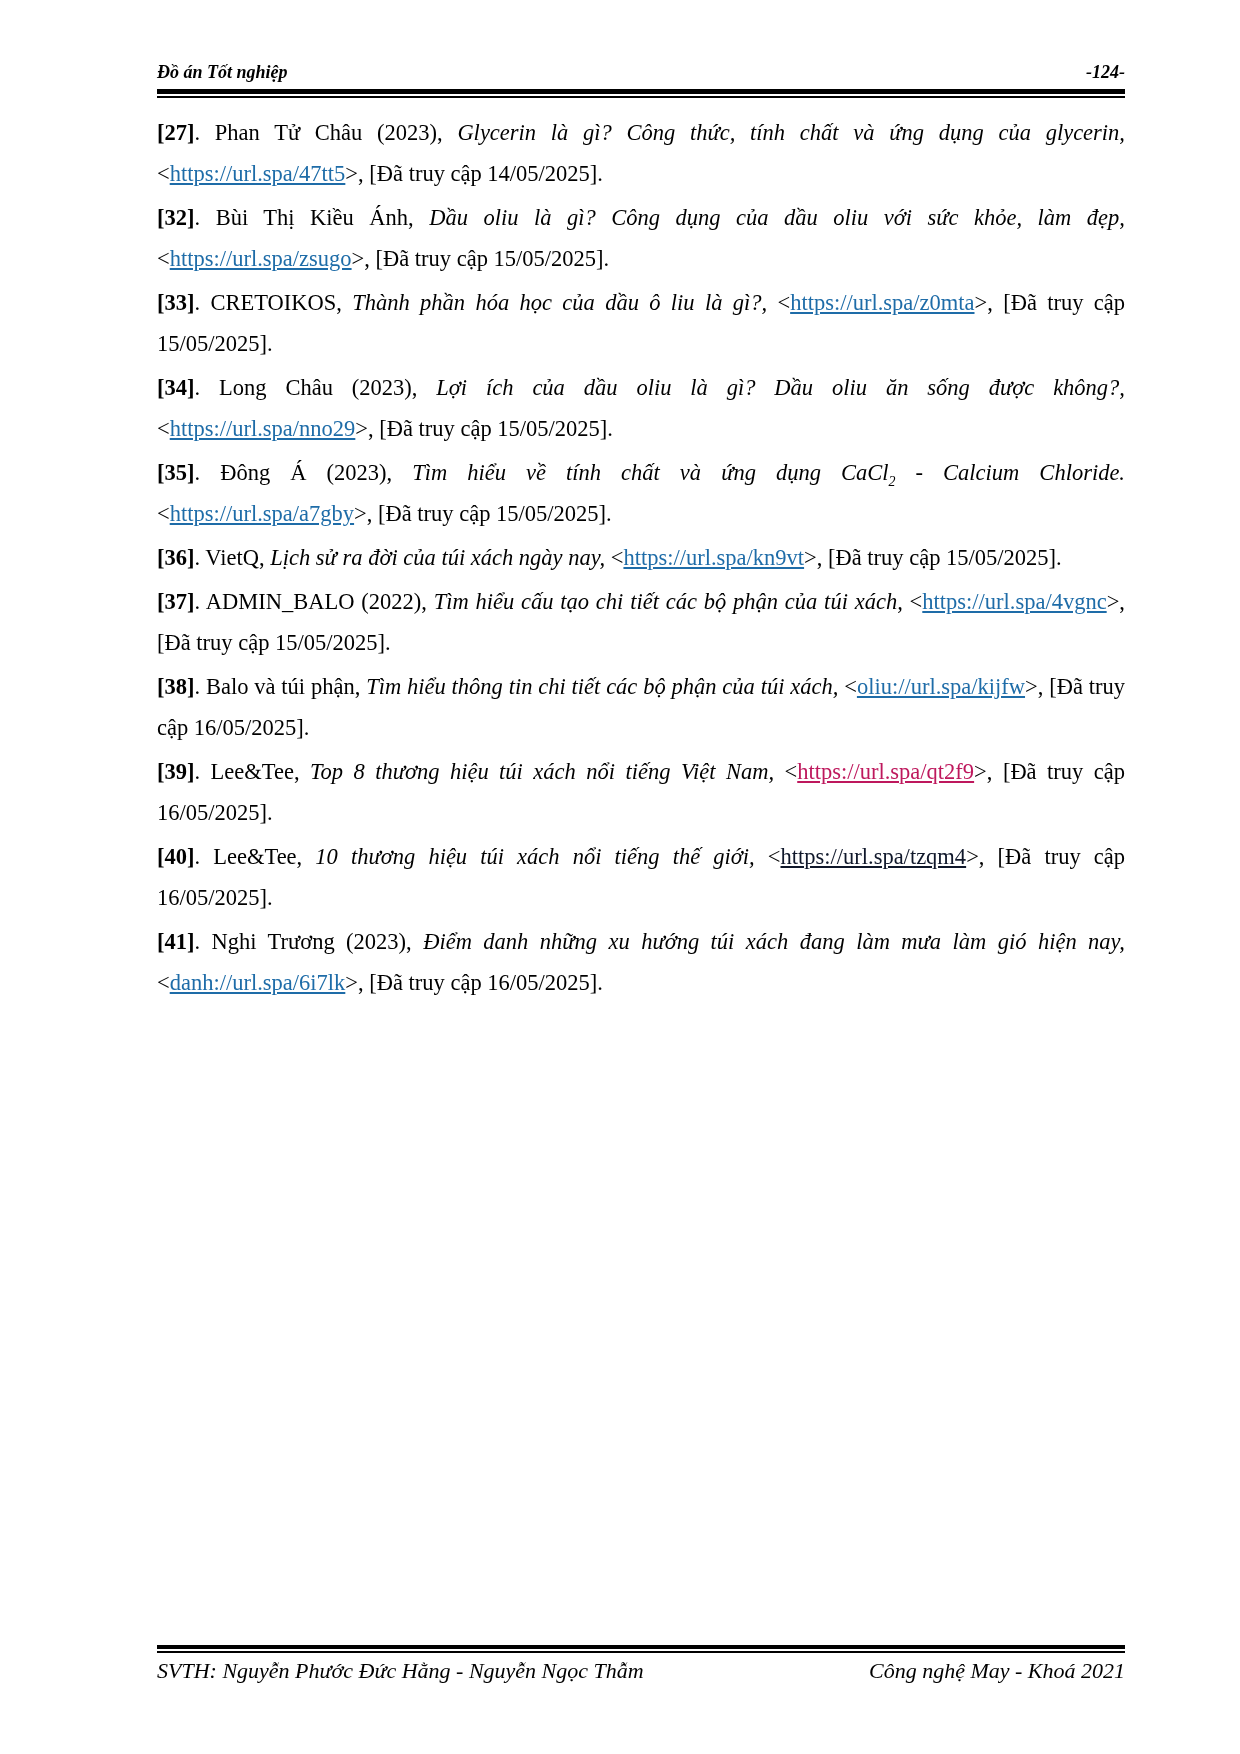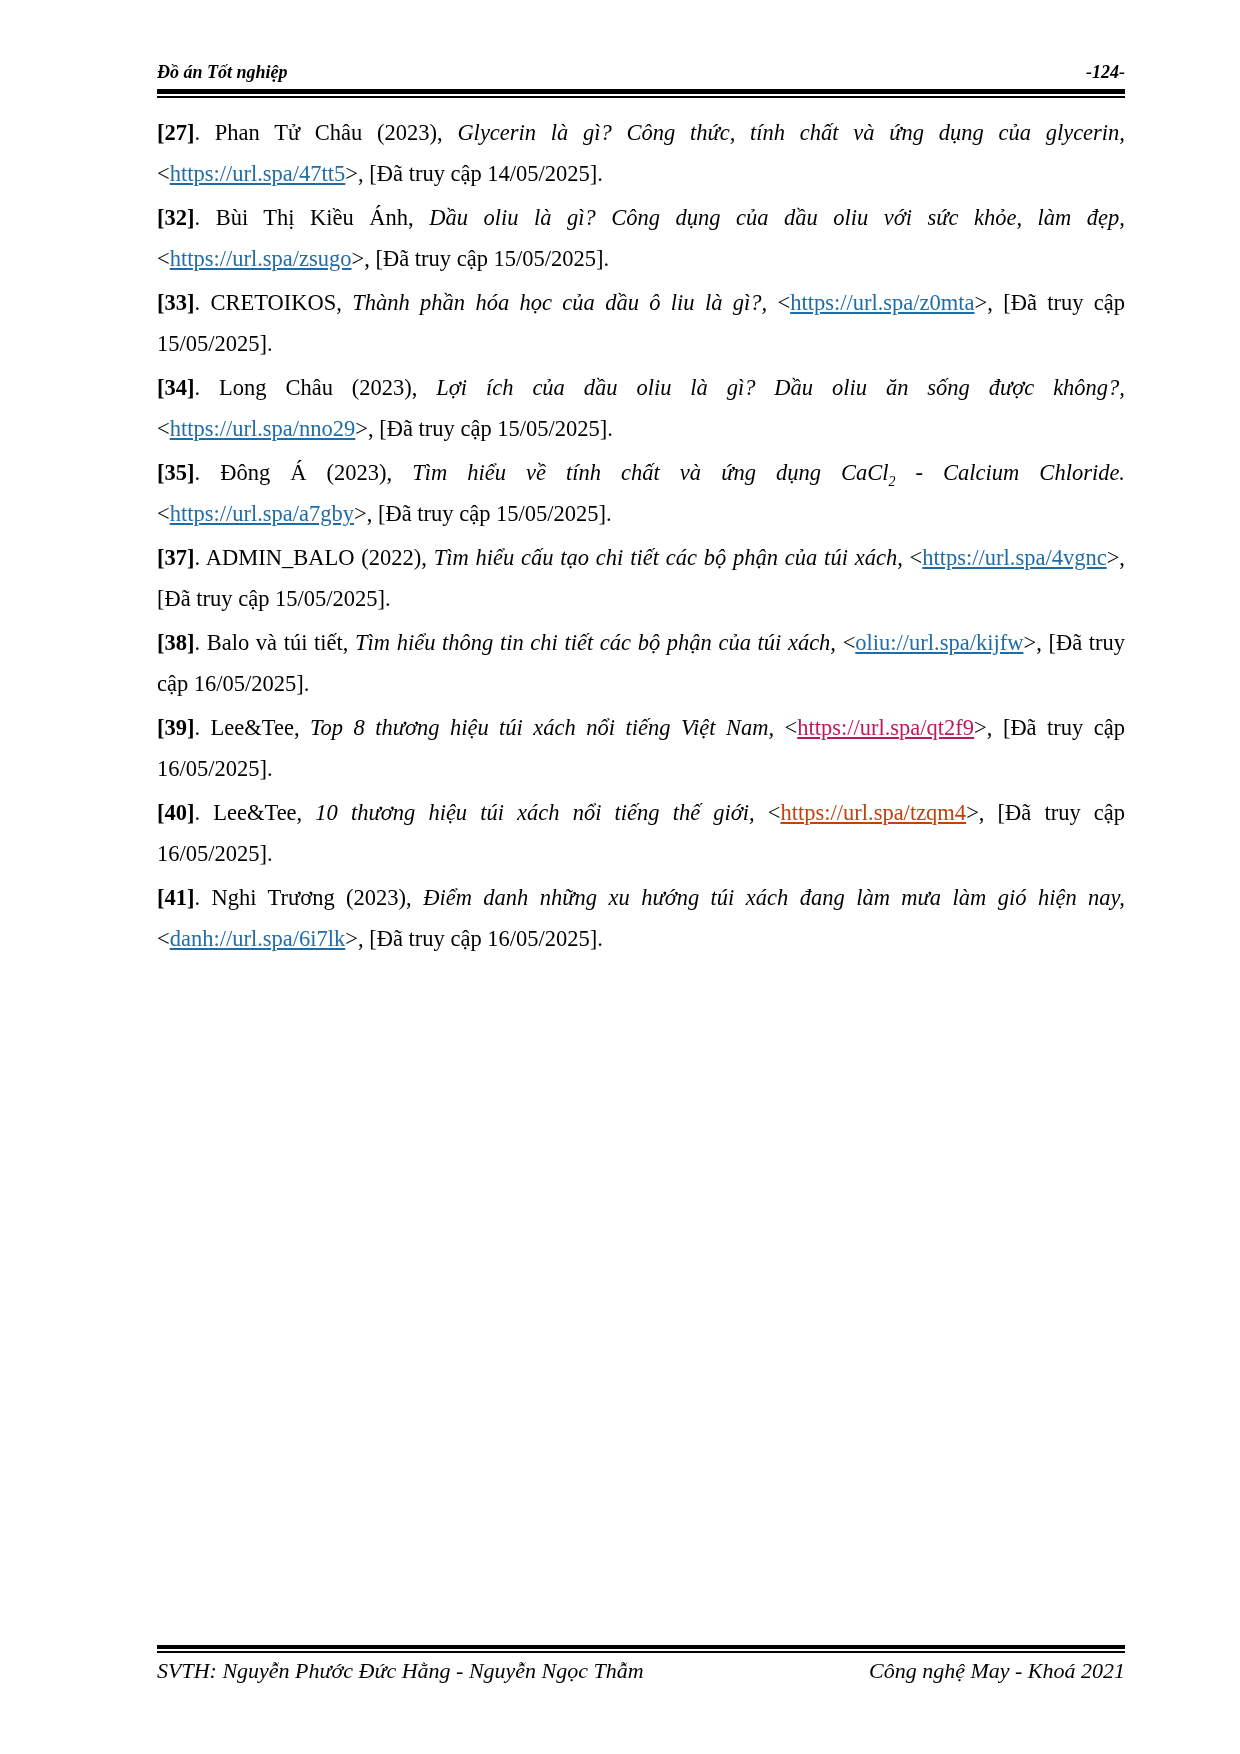--- a/index.html
+++ b/index.html
@@ -60,24 +60,25 @@
       <div class="thin"></div>
     </div>
   </div>
 
   <div class="content refs">
       <p class="ref"><span class="num">[27]</span><span class="plain">. Phan Tử Châu (2023), </span><span class="italic">Glycerin là gì? Công thức, tính chất và ứng dụng của glycerin, </span><span class="plain">&lt;</span><a href="#" class="link" style="color: rgb(30, 108, 168); margin-top: 32px;">https://url.spa/47tt5</a><span class="plain">&gt;, [Đã truy cập 14/05/2025].</span></p>
       <p class="ref"><span class="num">[32]</span><span class="plain">. Bùi Thị Kiều Ánh, </span><span class="italic">Dầu oliu là gì? Công dụng của dầu oliu với sức khỏe, làm đẹp, </span><span class="plain">&lt;</span><a href="#" class="link" style="color: rgb(30, 108, 168);">https://url.spa/zsugo</a><span class="plain">&gt;, [Đã truy cập 15/05/2025].</span></p>
       <p class="ref"><span class="num">[33]</span><span class="plain">. CRETOIKOS, </span><span class="italic">Thành phần hóa học của dầu ô liu là gì?, </span><span class="plain"> &lt;</span><a href="#" class="link" style="color: rgb(30, 108, 168);">https://url.spa/z0mta</a><span class="plain">&gt;, [Đã truy cập 15/05/2025].</span></p>
       <p class="ref"><span class="num">[34]</span><span class="plain">. Long Châu (2023), </span><span class="italic">Lợi ích của dầu oliu là gì? Dầu oliu ăn sống được không?, </span><span class="plain">&lt;</span><a href="#" class="link" style="color: rgb(30, 108, 168);">https://url.spa/nno29</a><span class="plain">&gt;, [Đã truy cập 15/05/2025].</span></p>
       <p class="ref"><span class="num">[35]</span><span class="plain">. Đông Á (2023), </span><span class="italic">Tìm hiểu về tính chất và ứng dụng CaCl</span><span class="italic-sub">2</span><span class="italic"> - Calcium Chloride.</span><span class="plain"> &lt;</span><a href="#" class="link" style="color: rgb(30, 108, 168);">https://url.spa/a7gby</a><span class="plain">&gt;, [Đã truy cập 15/05/2025].</span></p>
+      <p class="ref"><span class="num">[36]</span><span class="plain">. VietQ, </span><span class="italic">Lịch sử ra đời của túi xách ngày nay, </span><span class="plain">&lt;</span><a href="#" class="link" style="color: rgb(30, 108, 168);">https://url.spa/kn9vt</a><span class="plain">&gt;, [Đã truy cập 15/05/2025].</span></p>
       <p class="ref"><span class="num">[37]</span><span class="plain">. ADMIN_BALO (2022), </span><span class="italic">Tìm hiểu cấu tạo chi tiết các bộ phận của túi xách, </span><span class="plain">&lt;</span><a href="#" class="link" style="color: rgb(30, 108, 168);">https://url.spa/4vgnc</a><span class="plain">&gt;, [Đã truy cập 15/05/2025].</span></p>
-      <p class="ref"><span class="num">[38]</span><span class="plain">. Balo và túi tiết, </span><span class="italic">Tìm hiểu thông tin chi tiết các bộ phận của túi xách, </span><span class="plain">&lt;</span><a href="#" class="link" style="color: rgb(30, 108, 168);">oliu://url.spa/kijfw</a><span class="plain">&gt;, [Đã truy cập 16/05/2025].</span></p>
+      <p class="ref"><span class="num">[38]</span><span class="plain">. Balo và túi phận, </span><span class="italic">Tìm hiểu thông tin chi tiết các bộ phận của túi xách, </span><span class="plain">&lt;</span><a href="#" class="link" style="color: rgb(30, 108, 168);">oliu://url.spa/kijfw</a><span class="plain">&gt;, [Đã truy cập 16/05/2025].</span></p>
       <p class="ref"><span class="num">[39]</span><span class="plain">. Lee&amp;Tee, </span><span class="italic">Top 8 thương hiệu túi xách nổi tiếng Việt Nam, </span><span class="plain">&lt;</span><a href="#" class="link" style="color: #be185d;">https://url.spa/qt2f9</a><span class="plain">&gt;, [Đã truy cập 16/05/2025].</span></p>
-      <p class="ref"><span class="num">[40]</span><span class="plain">. Lee&amp;Tee, </span><span class="italic">10 thương hiệu túi xách nổi tiếng thế giới, </span><span class="plain">&lt;</span><a href="#" class="link" style="color: #c2410c;">https://url.spa/tzqm4</a><span class="plain">&gt;, [Đã truy cập 16/05/2025].</span></p>
+      <p class="ref"><span class="num">[40]</span><span class="plain">. Lee&amp;Tee, </span><span class="italic">10 thương hiệu túi xách nổi tiếng thế giới, </span><span class="plain">&lt;</span><a href="#" class="link" style="color: #0f172a;">https://url.spa/tzqm4</a><span class="plain">&gt;, [Đã truy cập 16/05/2025].</span></p>
       <p class="ref"><span class="num">[41]</span><span class="plain">. Nghi Trương (2023), </span><span class="italic">Điểm danh những xu hướng túi xách đang làm mưa làm gió hiện nay, </span><span class="plain"> &lt;</span><a href="#" class="link" style="color: rgb(30, 108, 168);">danh://url.spa/6i7lk</a><span class="plain">&gt;, [Đã truy cập 16/05/2025].</span></p>
     </div>
 
   <div class="content footer">
     <div class="rule">
       <div class="thick"></div>
       <div class="gap"></div>
       <div class="thin"></div>
     </div>
     <div class="footer-row">

